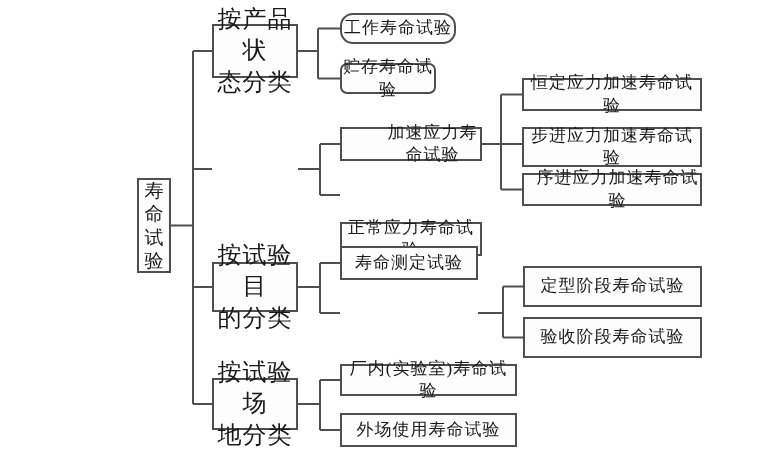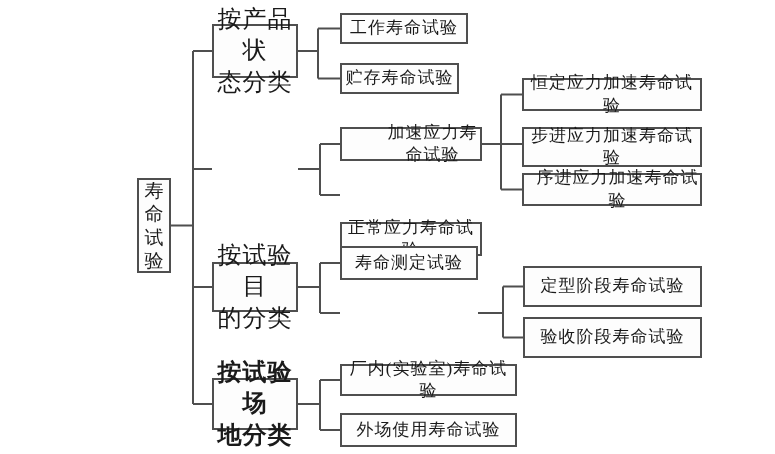--- a/index.html
+++ b/index.html
@@ -60,25 +60,25 @@
 
   <div class="node root" style="left:137px; top:178px; width:34px; height:95px;">寿
 命
 试
 验</div>
 
   <div class="node level2" style="left:212px; top:24px; width:86px; height:54px;">按产品状
 态分类</div>
   <div class="node level2" style="left:212px; top:262px; width:86px; height:50px;">按试验目
 的分类</div>
-  <div class="node level2" style="left:212px; top:378px; width:86px; height:52px;font-weight:bold;">按试验场
+  <div class="node level2" style="left:212px; top:378px; width:86px; height:52px;">按试验场
 地分类</div>
 
-  <div class="node" style="left:340px; top:13px; width:128px; height:31px;">工作寿命试验</div>
-  <div class="node" style="left:340px; top:63px; width:119px; height:31px;">贮存寿命试验</div>
+  <div class="node" style="left:340px; top:13px; width:116px; height:31px;border-radius:13px;">工作寿命试验</div>
+  <div class="node" style="left:340px; top:63px; width:96px; height:31px;border-radius:7px;">贮存寿命试验</div>
 
   <div class="node" style="left:340px; top:127px; width:142px; height:34px;padding-left:43px;">加速应力寿命试验</div>
   <div class="node" style="left:340px; top:178px; width:142px; height:34px;margin-top:44px;">正常应力寿命试验</div>
 
   <div class="node" style="left:340px; top:246px; width:138px; height:34px;">寿命测定试验</div>
 
   <div class="node" style="left:340px; top:364px; width:177px; height:32px;">厂内(实验室)寿命试验</div>
   <div class="node" style="left:340px; top:413px; width:177px; height:34px;">外场使用寿命试验</div>
 
   <div class="node" style="left:522px; top:78px; width:180px; height:33px;">恒定应力加速寿命试验</div>

